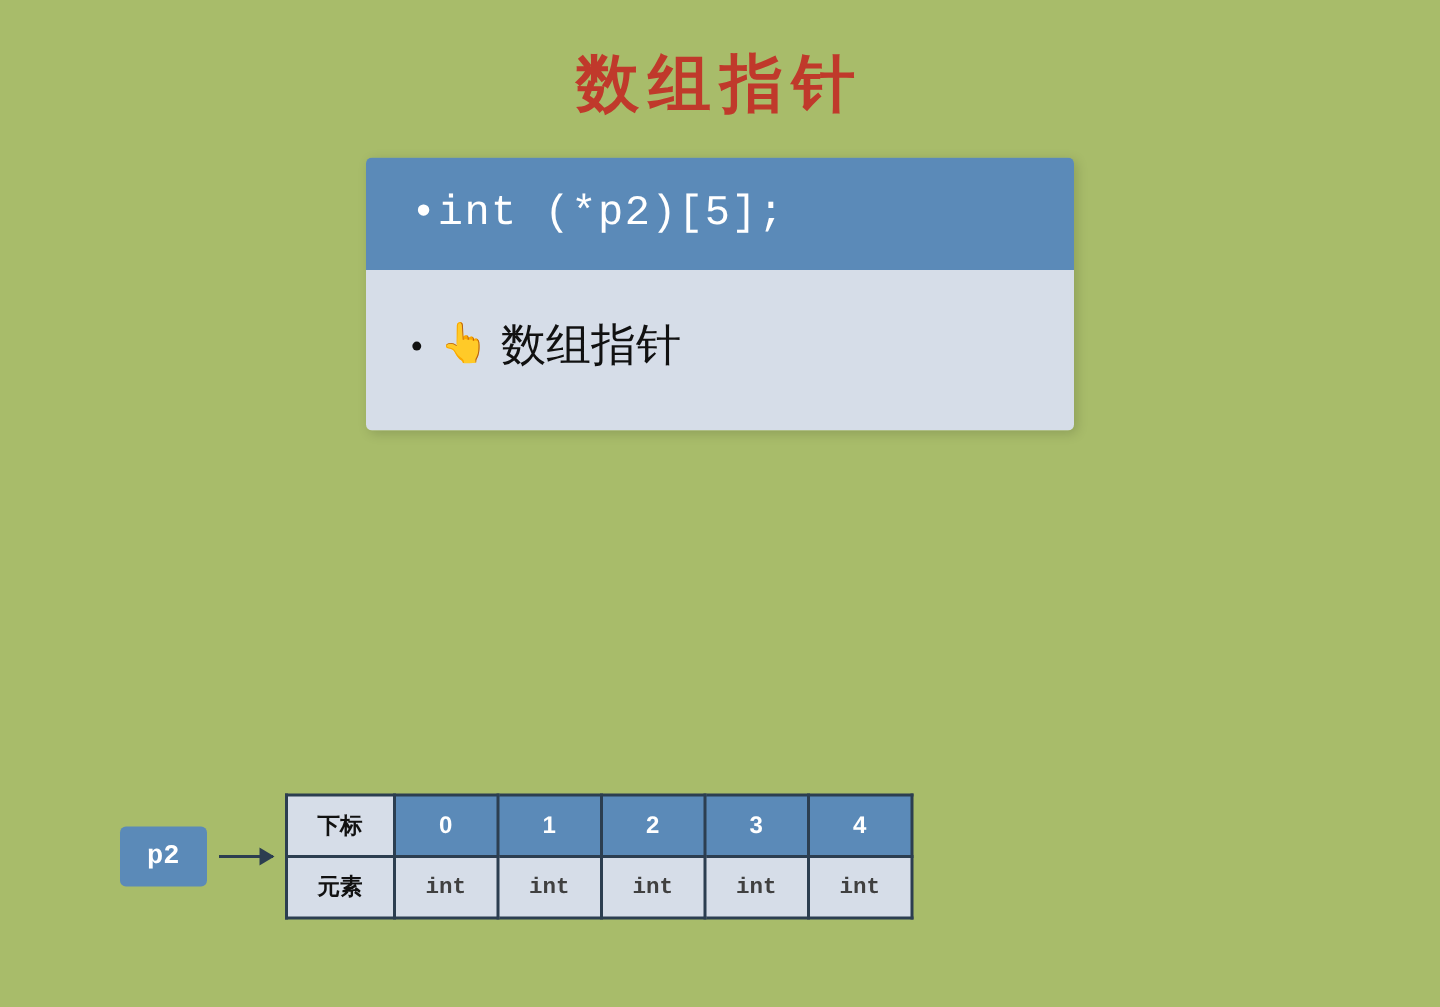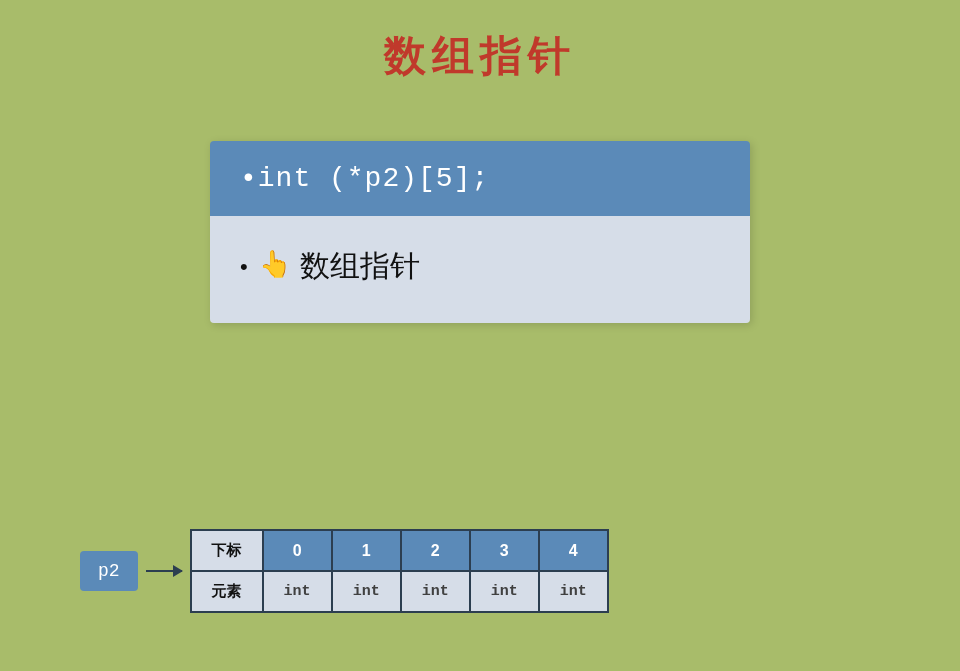--- a/index.html
+++ b/index.html
@@ -16,22 +16,22 @@
     .page-title {
       text-align: center;
       padding-top: 28px;
       font-size: 42px;
       color: #c0392b;
       font-weight: bold;
       letter-spacing: 6px;
     }
 
     .content-card {
-      width: 540px;
-      margin: 57px auto 0 auto;
+      width: 472px;
+      margin: 21px auto 0 auto;
       border-radius: 4px;
       overflow: hidden;
       box-shadow: 2px 2px 8px rgba(0,0,0,0.15);
     }
 
     .card-header {
       background-color: #5b8ab8;
       padding: 22px 30px;
       color: white;
       font-size: 28px;
@@ -66,21 +66,21 @@
       left: 80px;
       display: flex;
       align-items: center;
       gap: 0;
     }
 
     .p2-box {
       background-color: #5b8ab8;
       color: white;
       font-size: 18px;
-      font-weight: normal;
+      font-weight: bold;
       padding: 10px 18px;
       border-radius: 4px;
       margin-right: 0;
       font-family: 'Courier New', monospace;
     }
 
     .arrow {
       display: flex;
       align-items: center;
       margin: 0 8px;

